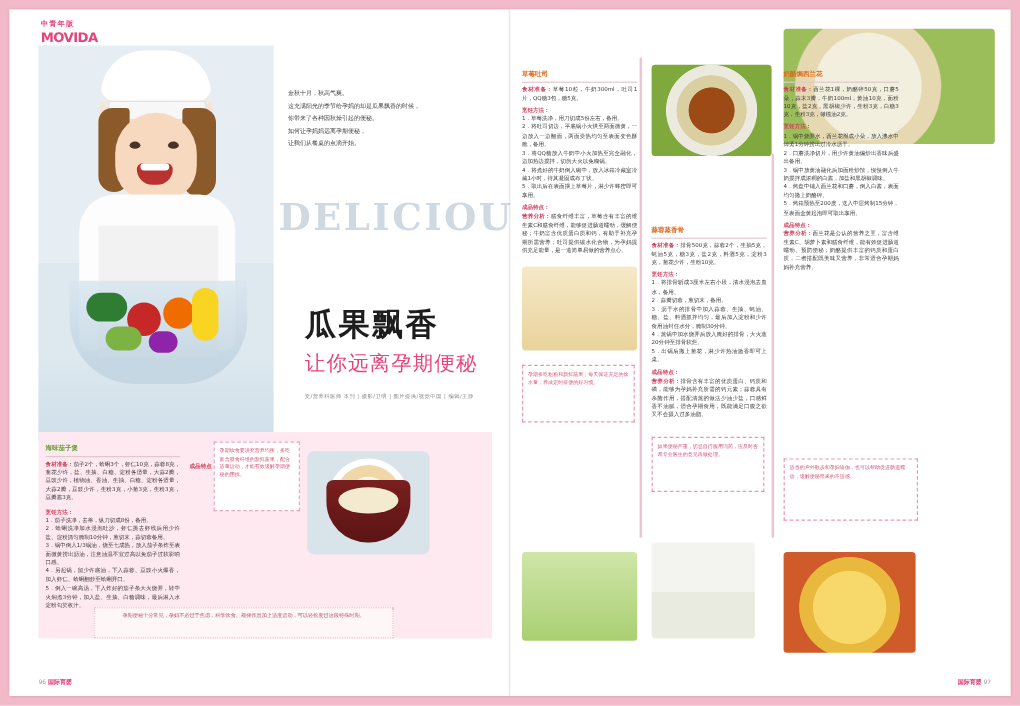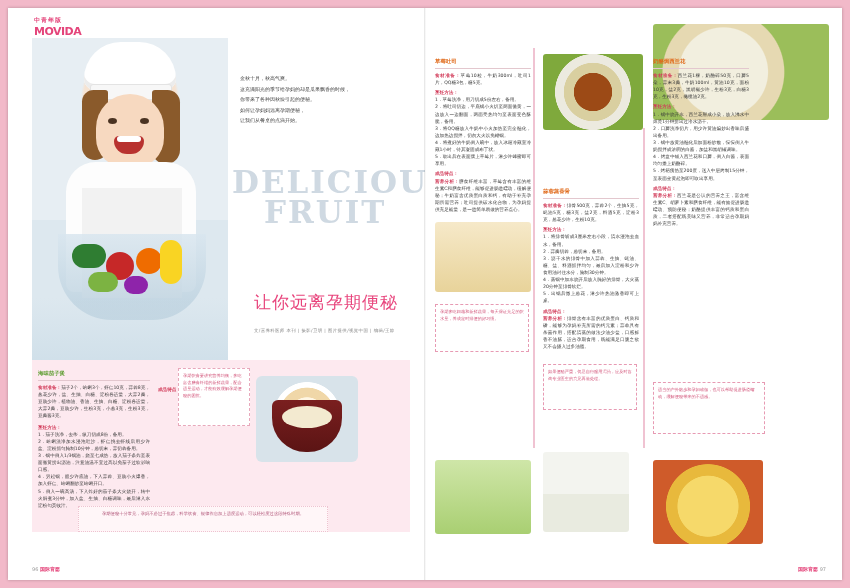--- a/index.html
+++ b/index.html
@@ -125,23 +125,23 @@
     <div class="lead">
       <p>金秋十月，秋高气爽。</p>
       <p>这充满阳光的季节给孕妈的却是瓜果飘香的时候，</p>
       <p>你带来了各种因秋燥引起的便秘。</p>
       <p>如何让孕妈妈远离孕期便秘，</p>
       <p>让我们从餐桌的点滴开始。</p>
     </div>
 
     <div class="bigtitle">
       <div class="bt1">DELICIOUS</div>
-      <div class="bt2">FRUIT</div>
-    </div>
-
+    </div>
+
+    <div class="cn-title">瓜果飘香</div>
     <div class="cn-sub">让你远离孕期便秘</div>
     <div class="byline">文/营养科医师 本刊 | 摄影/卫明 | 图片提供/视觉中国 | 编辑/王静</div>
 
     <div class="pinkband"></div>
 
     <div class="recipe-l">
       <div class="hdr-grn sec-t">海味茄子煲</div>
       <div class="rule"></div>
       <div class="tiny">
         <span class="hdr-red">食材准备：</span><span>茄子2个，蛤蜊3个，虾仁10克，蒜蓉8克，葱花少许，盐、生抽、白糖、淀粉各适量，大蒜2瓣，豆豉少许，植物油、香油、生抽、白糖、淀粉各适量，大蒜2瓣，豆豉少许，生粉3克，小葱3克，生粉3克，豆瓣酱3克。</span>

